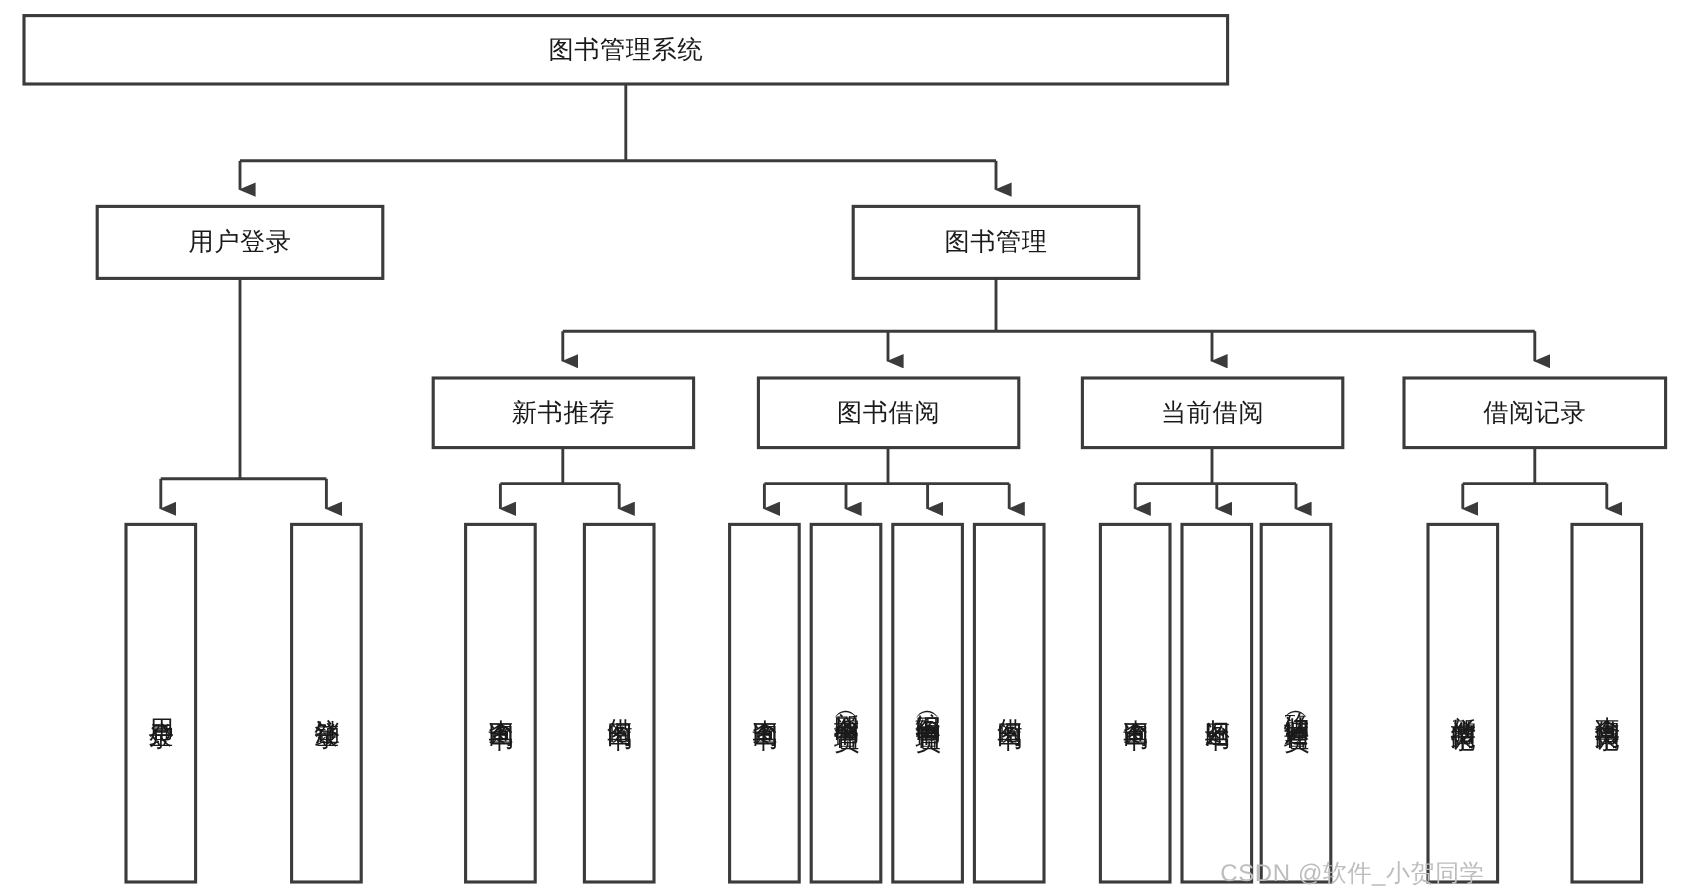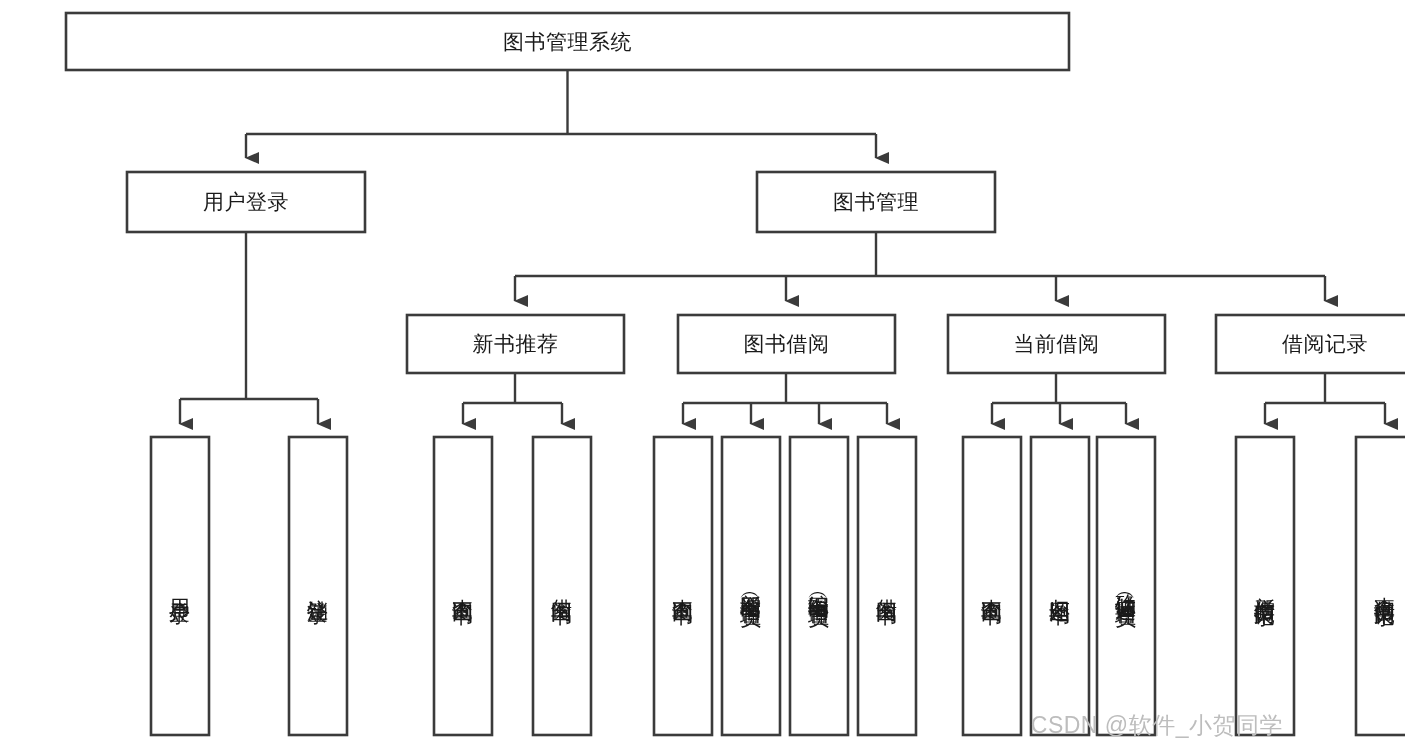--- a/index.html
+++ b/index.html
@@ -13,21 +13,20 @@
     font-family: "Liberation Sans", "DejaVu Sans", sans-serif;
     overflow: hidden;
     position: relative;
   }
   #diagram-root {
     position: absolute;
     left: 0;
     top: 0;
     width: 1245px;
     height: 747px;
-    padding-left: 46px;
   }
   svg#flowchart {
     display: block;
     width: 1405px;
     height: 747px;
     background: #ffffff;
   }
   .node-box {
     fill: #ffffff;
     stroke: #3b3b3b;
@@ -59,21 +58,21 @@
     text-orientation: upright;
     letter-spacing: 2px;
     dominant-baseline: central;
     text-anchor: middle;
   }
   .watermark {
     position: absolute;
     right: 8px;
     bottom: 6px;
     font-family: "Liberation Sans", "DejaVu Sans", sans-serif;
-    font-size: 23px;
+    font-size: 20px;
     color: #bdbdbd;
     letter-spacing: 0.5px;
     white-space: nowrap;
     pointer-events: none;
   }
 </style>
 </head>
 <body>
 
 <div id="diagram-root">

